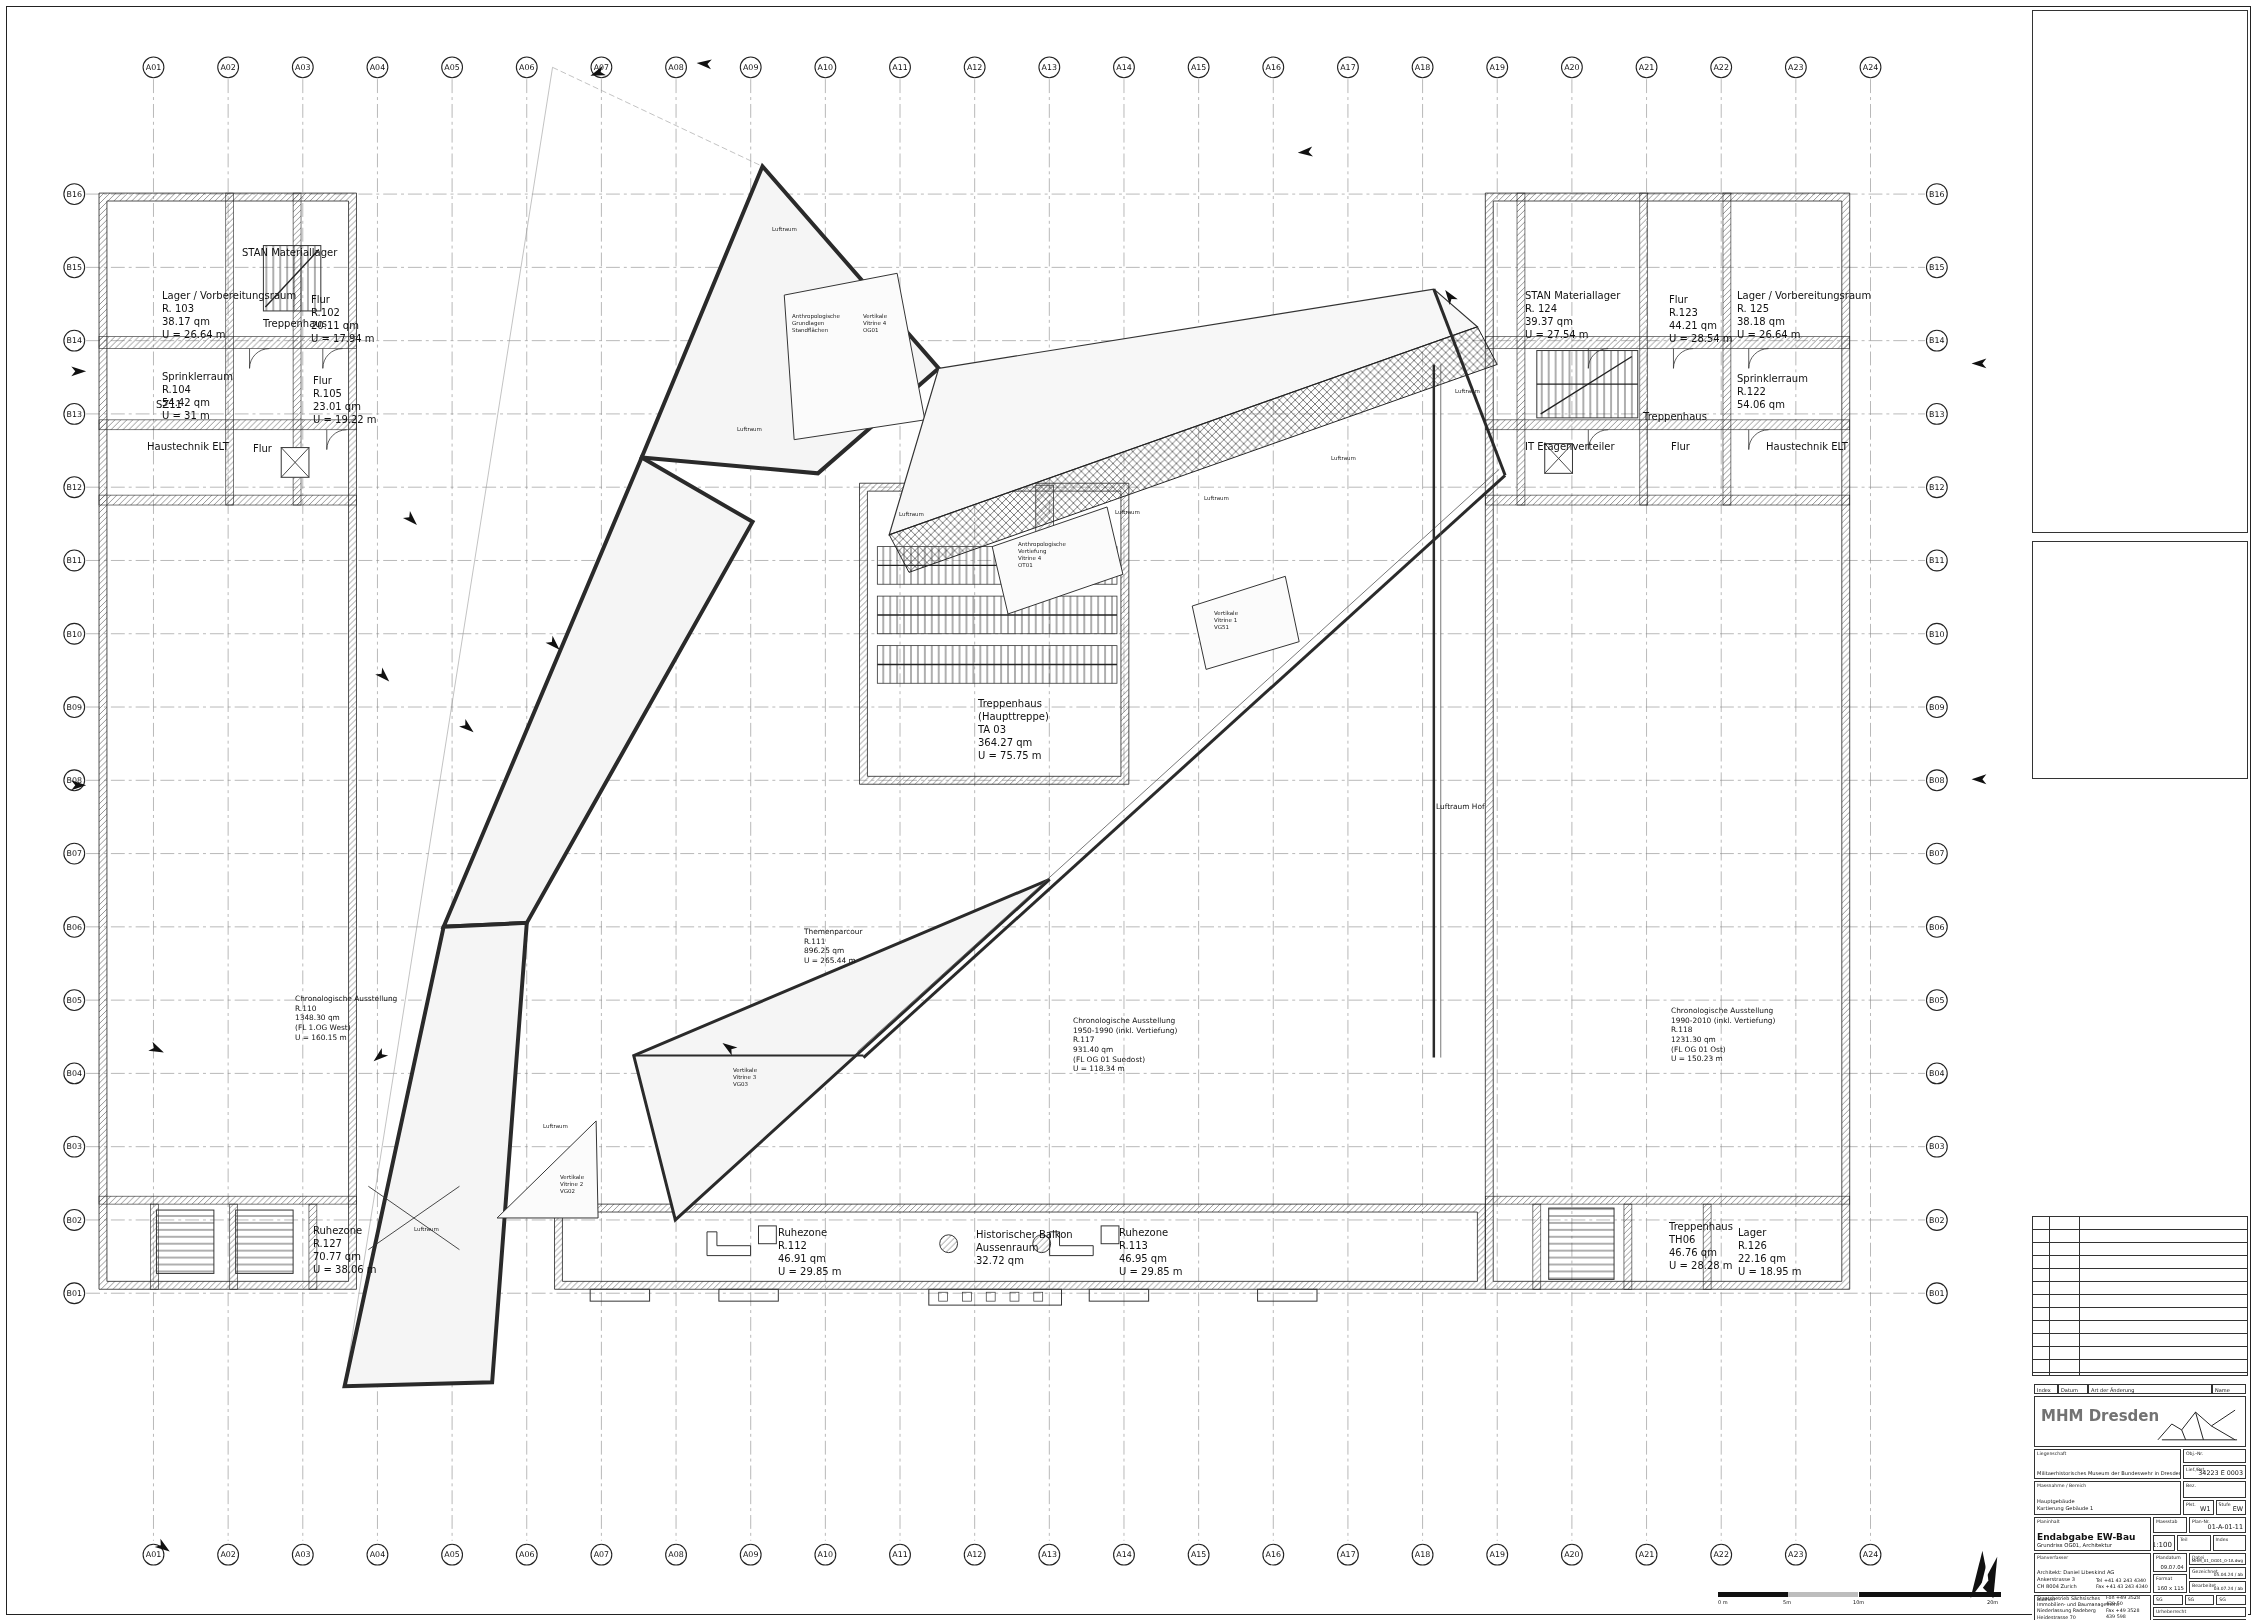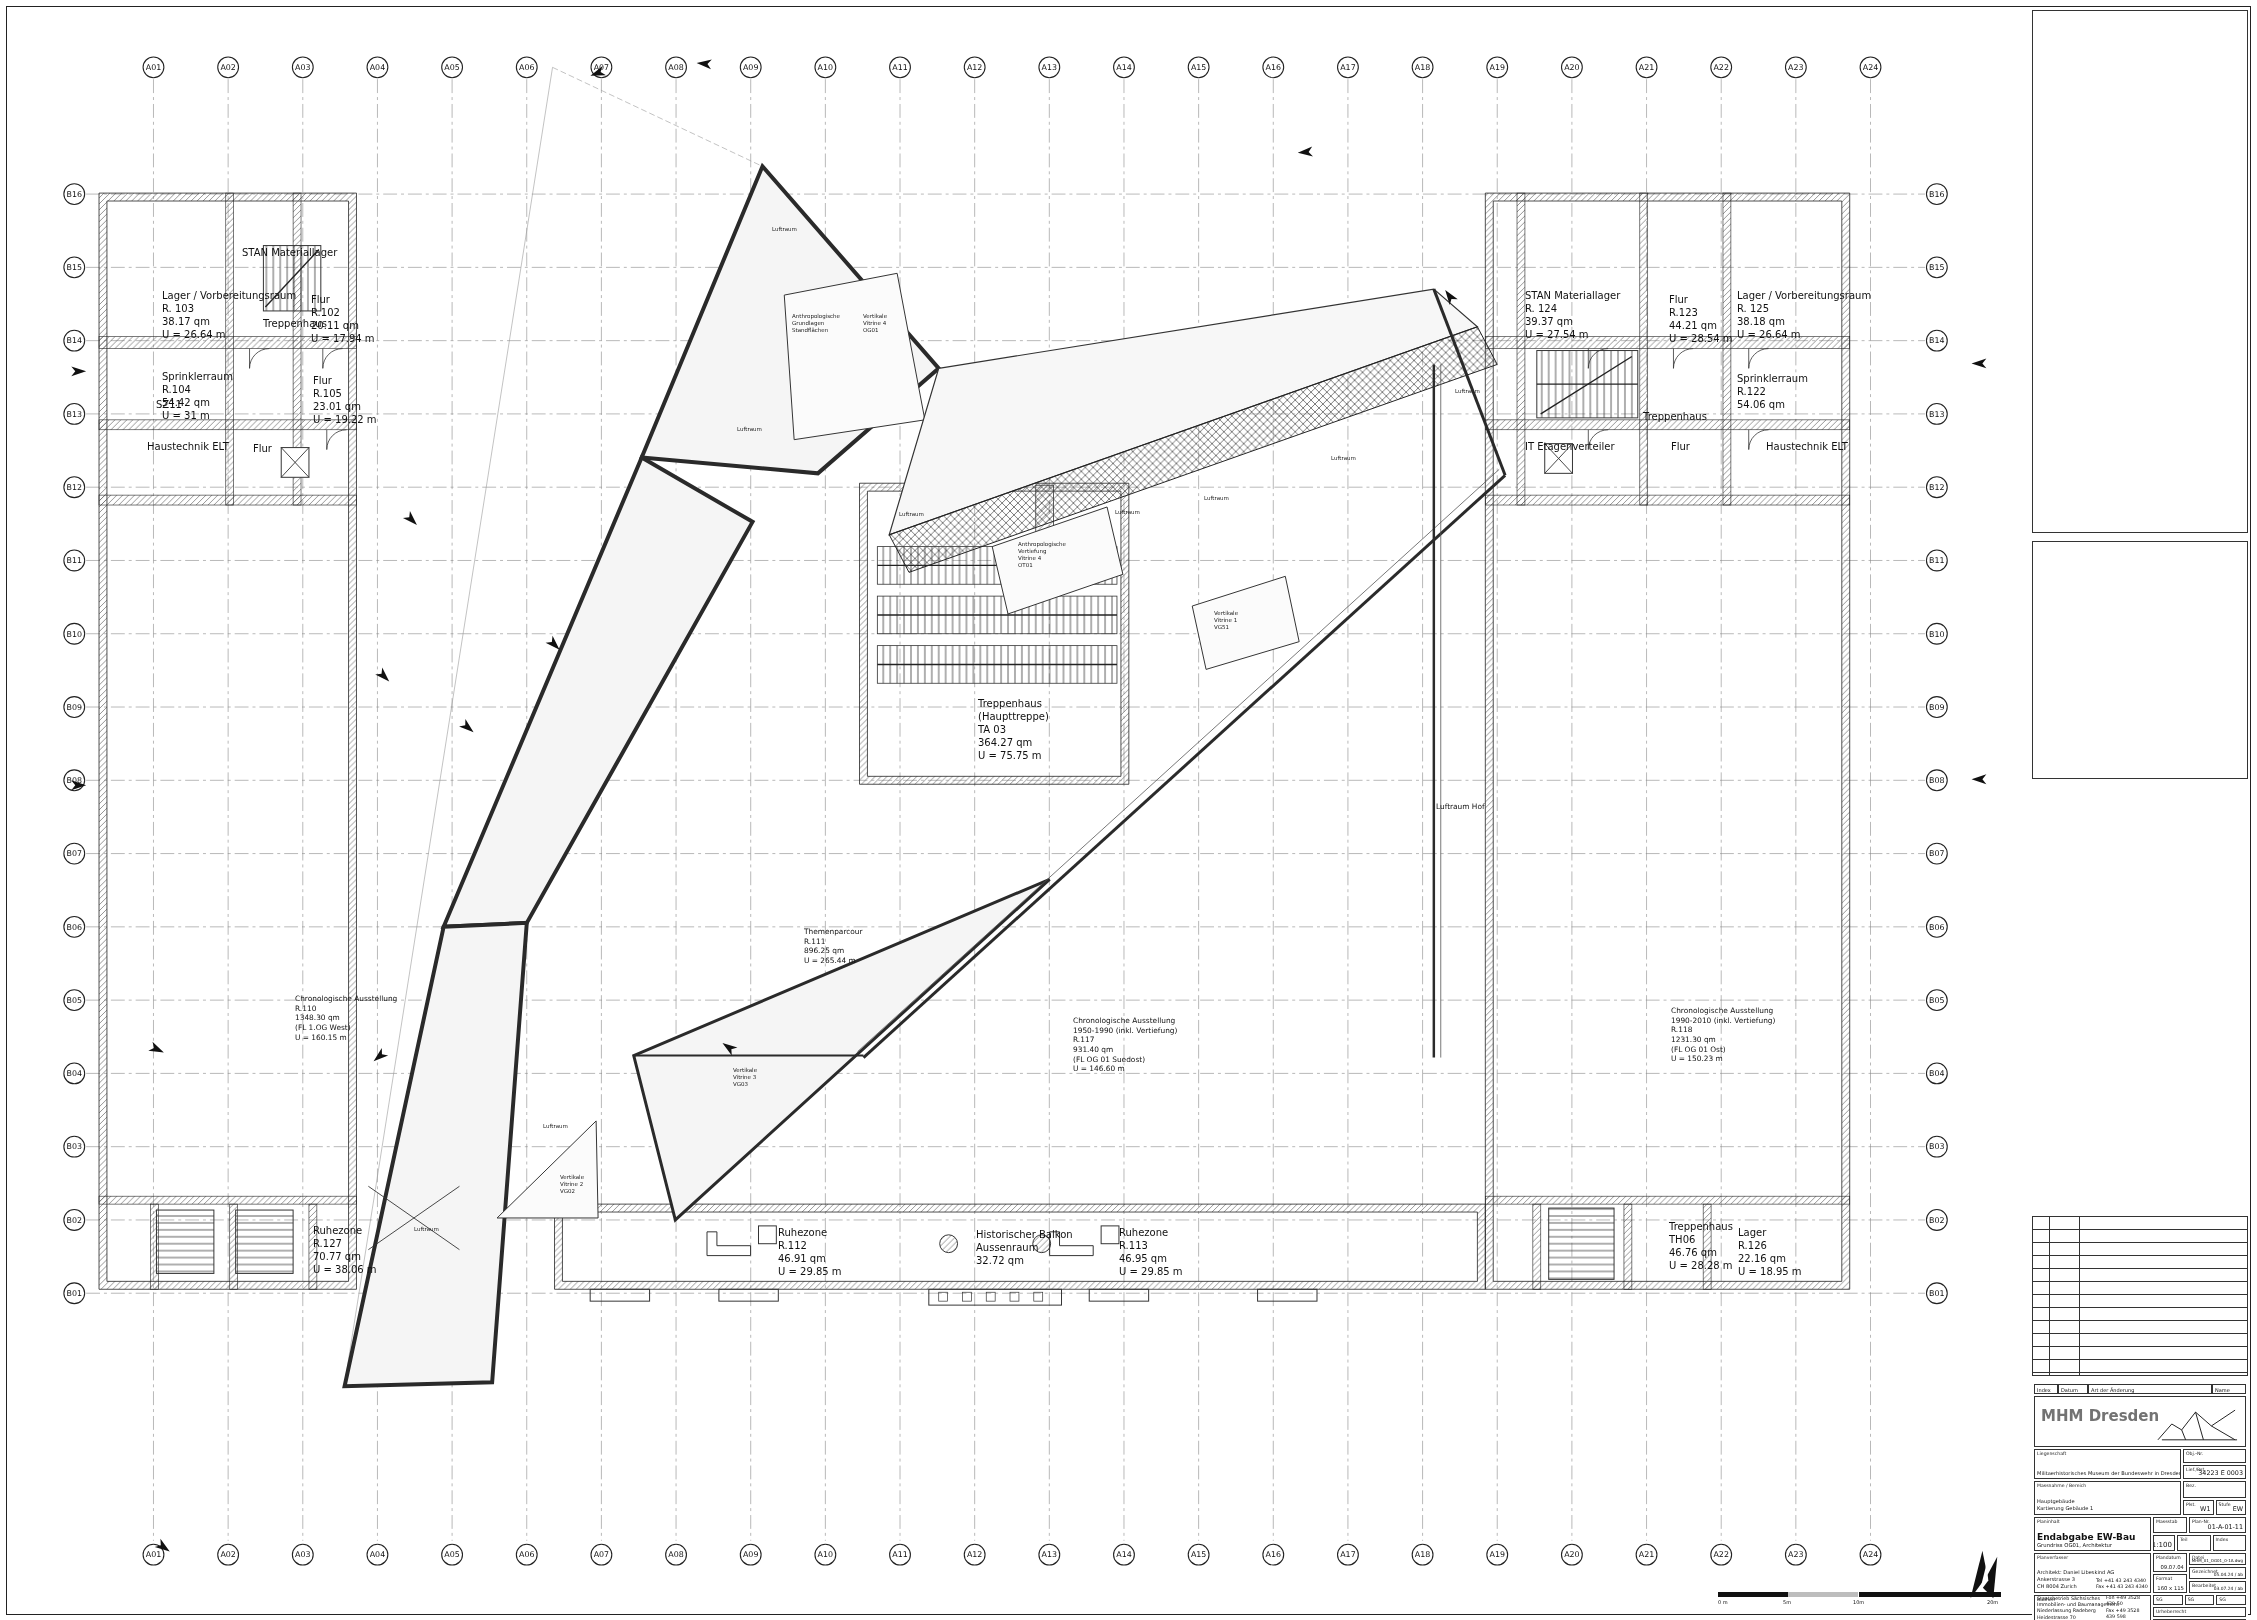--- a/index.html
+++ b/index.html
@@ -588,21 +588,21 @@
           <div>R.111</div>
           <div>896.25 qm</div>
           <div>U = 265.44 m</div>
         </div>
         <div class="plan-label big" style="left: 1073px; top: 1016px;">
           <div>Chronologische Ausstellung</div>
           <div>1950-1990 (inkl. Vertiefung)</div>
           <div>R.117</div>
           <div>931.40 qm</div>
           <div>(FL OG 01 Suedost)</div>
-          <div>U = 146.60 m</div>
+          <div>U = 118.34 m</div>
         </div>
         <div class="plan-label big" style="left: 1671px; top: 1006px;">
           <div>Chronologische Ausstellung</div>
           <div>1990-2010 (inkl. Vertiefung)</div>
           <div>R.118</div>
           <div>1231.30 qm</div>
           <div>(FL OG 01 Ost)</div>
           <div>U = 150.23 m</div>
         </div>
         <div class="plan-label big" style="left: 1436px; top: 802px;">

